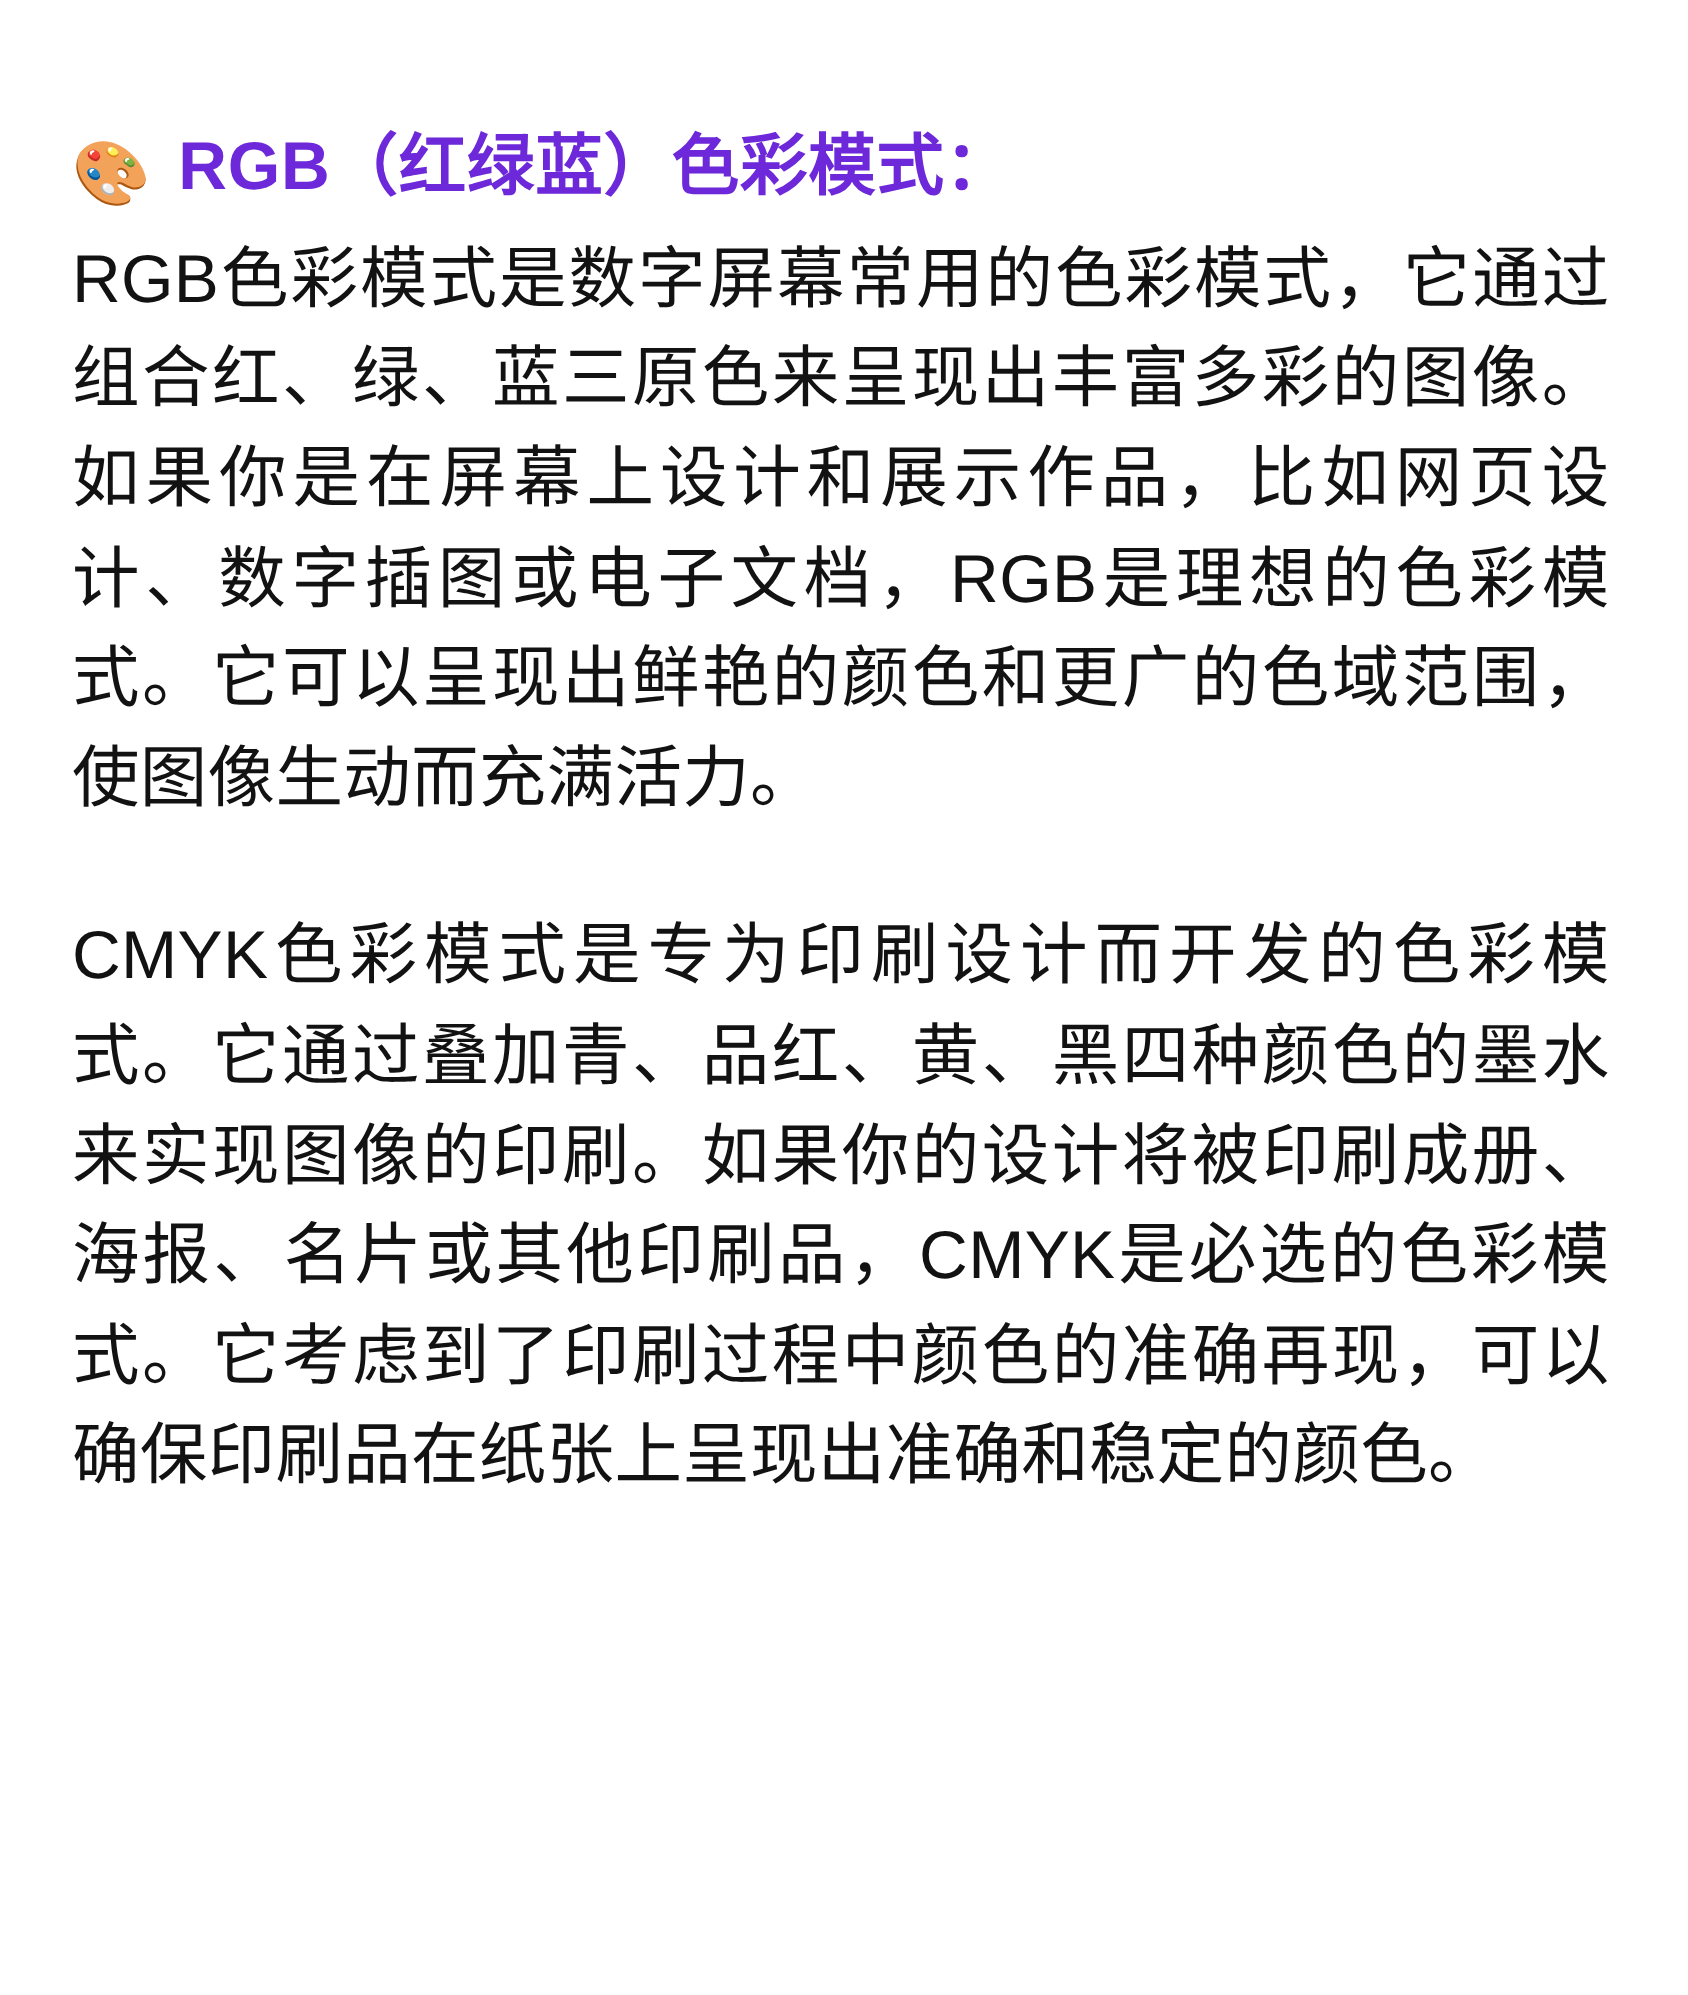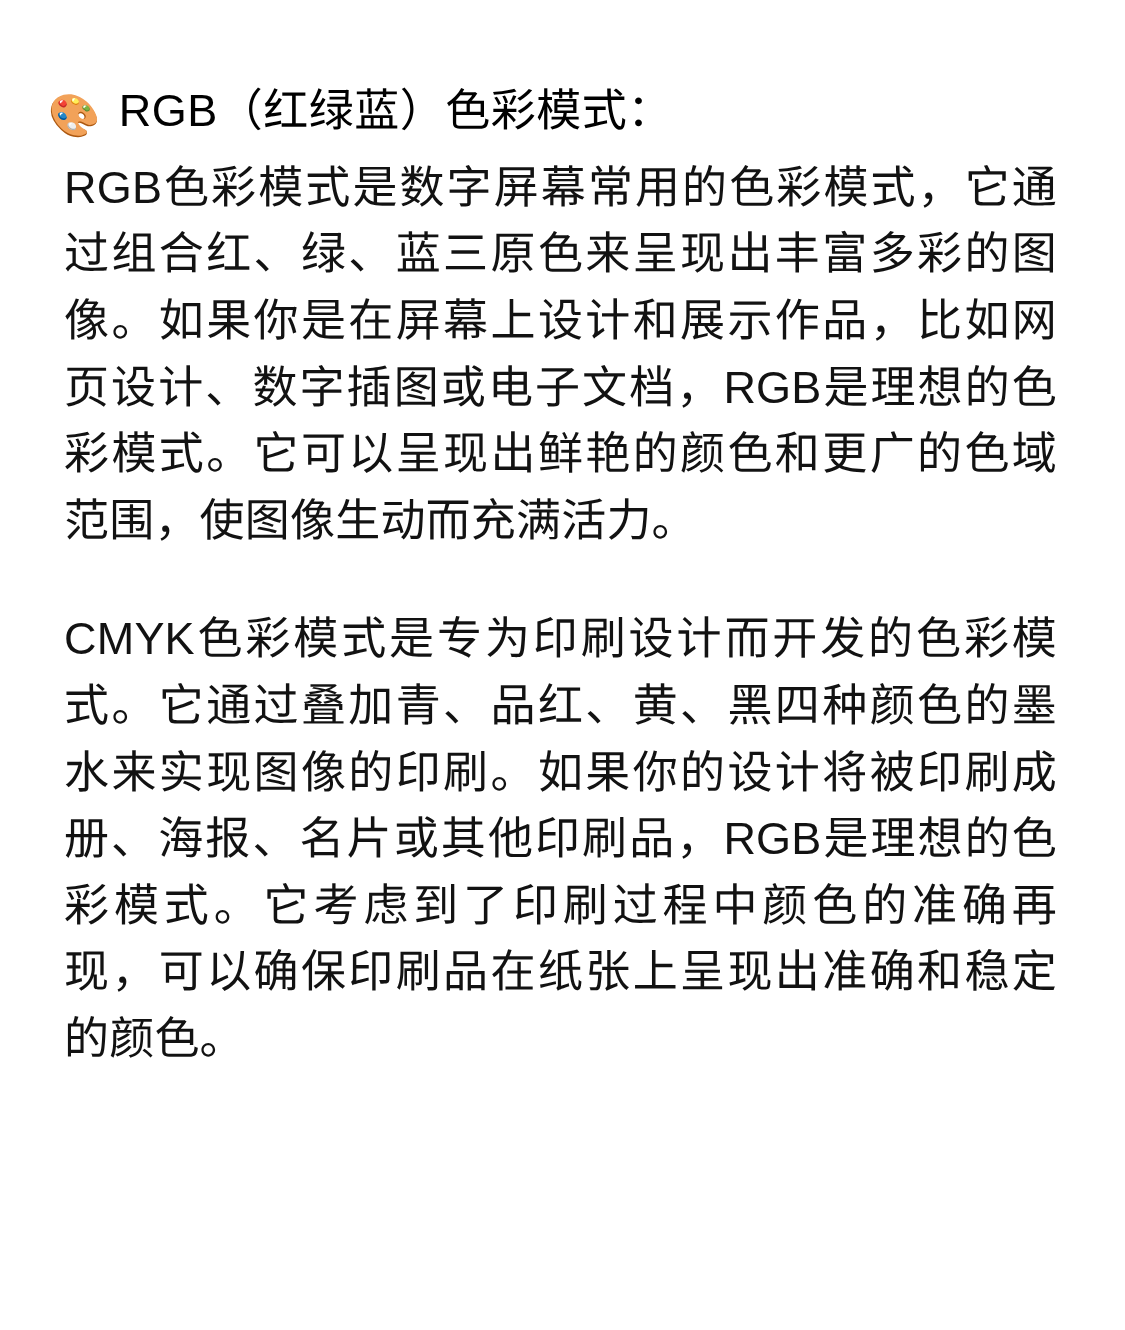--- a/index.html
+++ b/index.html
@@ -25,56 +25,56 @@
   .section {
     margin-bottom: 52px;
   }
   .section:last-child {
     margin-bottom: 0;
   }
   .section-heading {
     display: block;
     font-size: 45px;
     line-height: 1.22;
-    font-weight: 400;
+    font-weight: 700;
     letter-spacing: 0.5px;
-    color: #000000;
+    color: #6d28d9;
     margin: 0 0 14px 0;
     white-space: nowrap;
   }
   .heading-emoji {
     display: inline-block;
     font-size: 42px;
     line-height: 1;
     vertical-align: -4px;
     margin-right: 18px;
   }
   .heading-text {
     display: inline;
   }
   .body-text {
     font-size: 45px;
     line-height: 1.48;
     letter-spacing: 0.2px;
     color: #121212;
-    margin: 16px;
+    margin: 0;
     text-align: justify;
     text-justify: inter-ideograph;
     word-break: break-all;
   }
 </style>
 </head>
 <body>
 
 <div class="page">
 
   <section class="section">
     <h2 class="section-heading">
       <span class="heading-emoji">🎨</span><span class="heading-text">RGB（红绿蓝）色彩模式：</span>
     </h2>
     <p class="body-text">RGB色彩模式是数字屏幕常用的色彩模式，它通过组合红、绿、蓝三原色来呈现出丰富多彩的图像。如果你是在屏幕上设计和展示作品，比如网页设计、数字插图或电子文档，RGB是理想的色彩模式。它可以呈现出鲜艳的颜色和更广的色域范围，使图像生动而充满活力。</p>
   </section>
 
   <section class="section">
-    <p class="body-text">CMYK色彩模式是专为印刷设计而开发的色彩模式。它通过叠加青、品红、黄、黑四种颜色的墨水来实现图像的印刷。如果你的设计将被印刷成册、海报、名片或其他印刷品，RGB是理想的色彩模式。它考虑到了印刷过程中颜色的准确再现，可以确保印刷品在纸张上呈现出准确和稳定的颜色。</p>
+    <p class="body-text">CMYK色彩模式是专为印刷设计而开发的色彩模式。它通过叠加青、品红、黄、黑四种颜色的墨水来实现图像的印刷。如果你的设计将被印刷成册、海报、名片或其他印刷品，CMYK是必选的色彩模式。它考虑到了印刷过程中颜色的准确再现，可以确保印刷品在纸张上呈现出准确和稳定的颜色。</p>
   </section>
 
 </div>
 
 </body></html>

